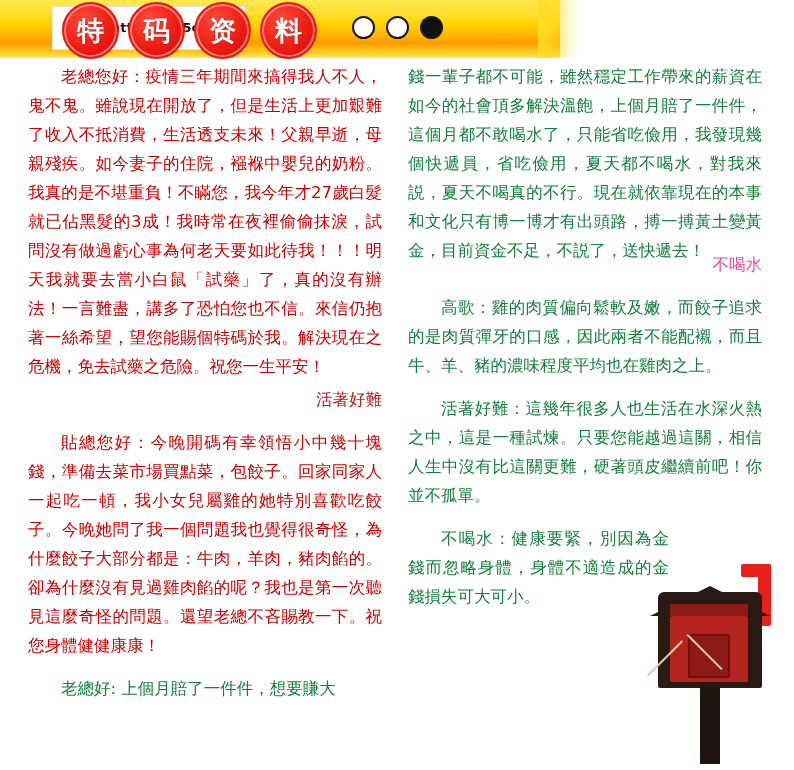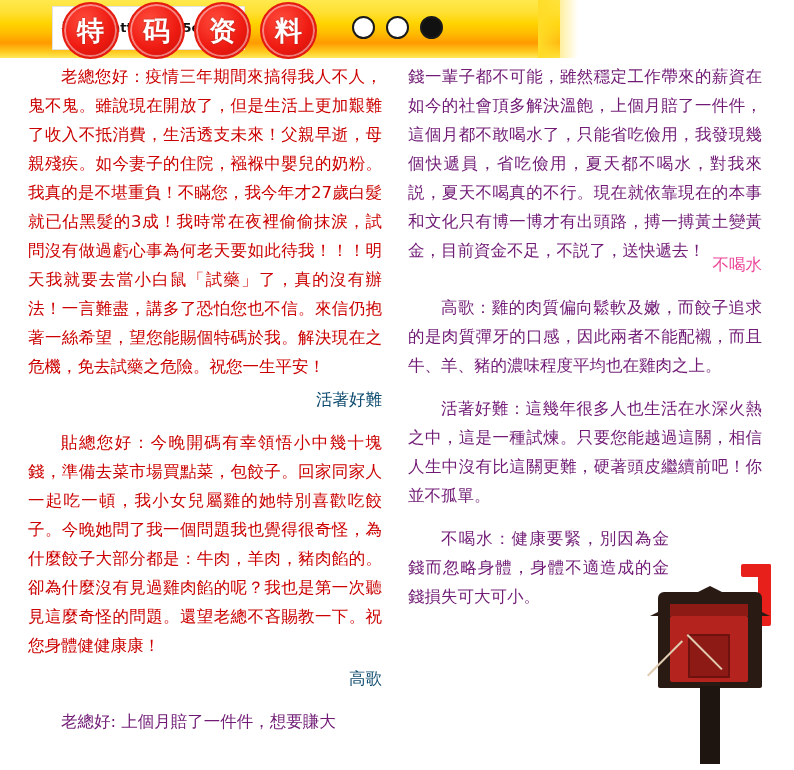--- a/index.html
+++ b/index.html
@@ -152,29 +152,29 @@
     font-size: 16.5px;
     line-height: 29px;
     color: #cc0000;
     text-align: justify;
     text-justify: inter-ideograph;
     margin: 0 0 14px 0;
     text-indent: 2em;
     font-family: "DejaVu Sans", sans-serif;
   }
   .para.black {
-    color: #701a75;
+    color: #15803d;
   }
   .para.noindent {
     text-indent: 0;
   }
   .sig {
     font-size: 16.5px;
     line-height: 29px;
-    color: #0c4a6e;
+    color: #b91c1c;
     text-align: right;
     margin: -10px 0 14px 0;
     font-family: "DejaVu Sans", sans-serif;
   }
   .sig.black { color: #ec4899; }
   .sig.inline-right {
     margin-top: -29px;
   }
 
   
@@ -305,21 +305,20 @@
 
 </div>
 
 <div id="content">
 
   <div class="column col-left">
     <p class="para">老總您好：疫情三年期間來搞得我人不人，鬼不鬼。雖說現在開放了，但是生活上更加艱難了收入不抵消費，生活透支未來！父親早逝，母親殘疾。如今妻子的住院，襁褓中嬰兒的奶粉。我真的是不堪重負！不瞞您，我今年才27歲白髮就已佔黑髮的3成！我時常在夜裡偷偷抹淚，試問沒有做過虧心事為何老天要如此待我！！！明天我就要去當小白鼠「試藥」了，真的沒有辦法！一言難盡，講多了恐怕您也不信。來信仍抱著一絲希望，望您能賜個特碼於我。解決現在之危機，免去試藥之危險。祝您一生平安！</p>
     <div class="sig">活著好難</div>
 
     <p class="para">貼總您好：今晚開碼有幸領悟小中幾十塊錢，準備去菜市場買點菜，包餃子。回家同家人一起吃一頓，我小女兒屬雞的她特別喜歡吃餃子。今晚她問了我一個問題我也覺得很奇怪，為什麼餃子大部分都是：牛肉，羊肉，豬肉餡的。卻為什麼沒有見過雞肉餡的呢？我也是第一次聽見這麼奇怪的問題。還望老總不吝賜教一下。祝您身體健健康康！</p>
-    <div class="sig">高歌</div>
 
     <p class="para black">老總好: 上個月賠了一件件，想要賺大</p>
   </div>
 
   <div class="column col-right">
     <p class="para black noindent">錢一輩子都不可能，雖然穩定工作帶來的薪資在如今的社會頂多解決溫飽，上個月賠了一件件，這個月都不敢喝水了，只能省吃儉用，我發現幾個快遞員，省吃儉用，夏天都不喝水，對我來説，夏天不喝真的不行。現在就依靠現在的本事和文化只有博一博才有出頭路，搏一搏黃土變黃金，目前資金不足，不説了，送快遞去！</p>
     <div class="sig black inline-right">不喝水</div>
 
     <p class="para black">高歌：雞的肉質偏向鬆軟及嫩，而餃子追求的是肉質彈牙的口感，因此兩者不能配襯，而且牛、羊、豬的濃味程度平均也在雞肉之上。</p>
 

